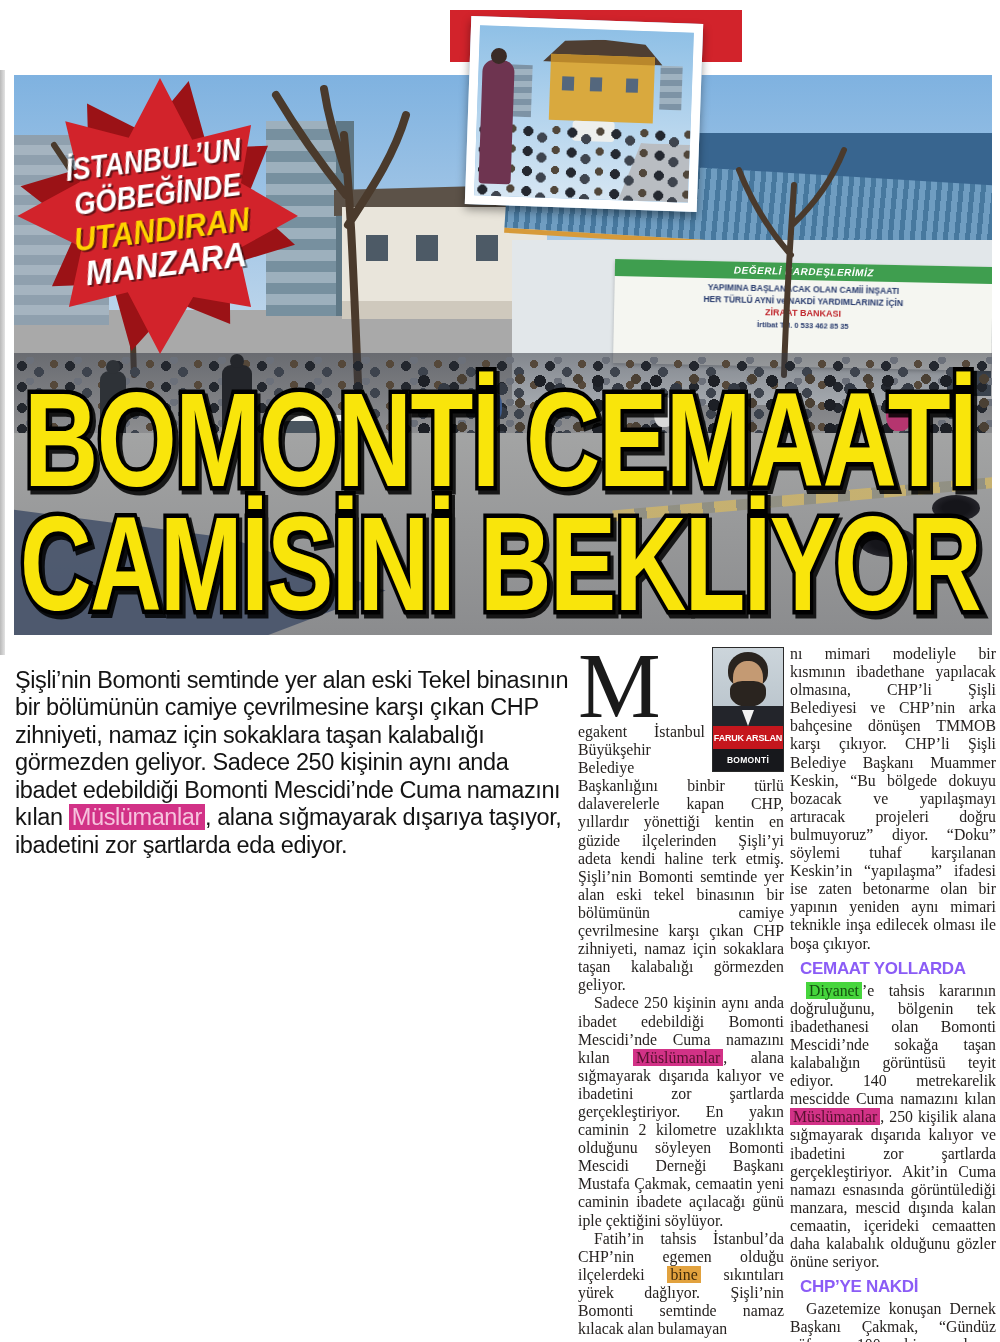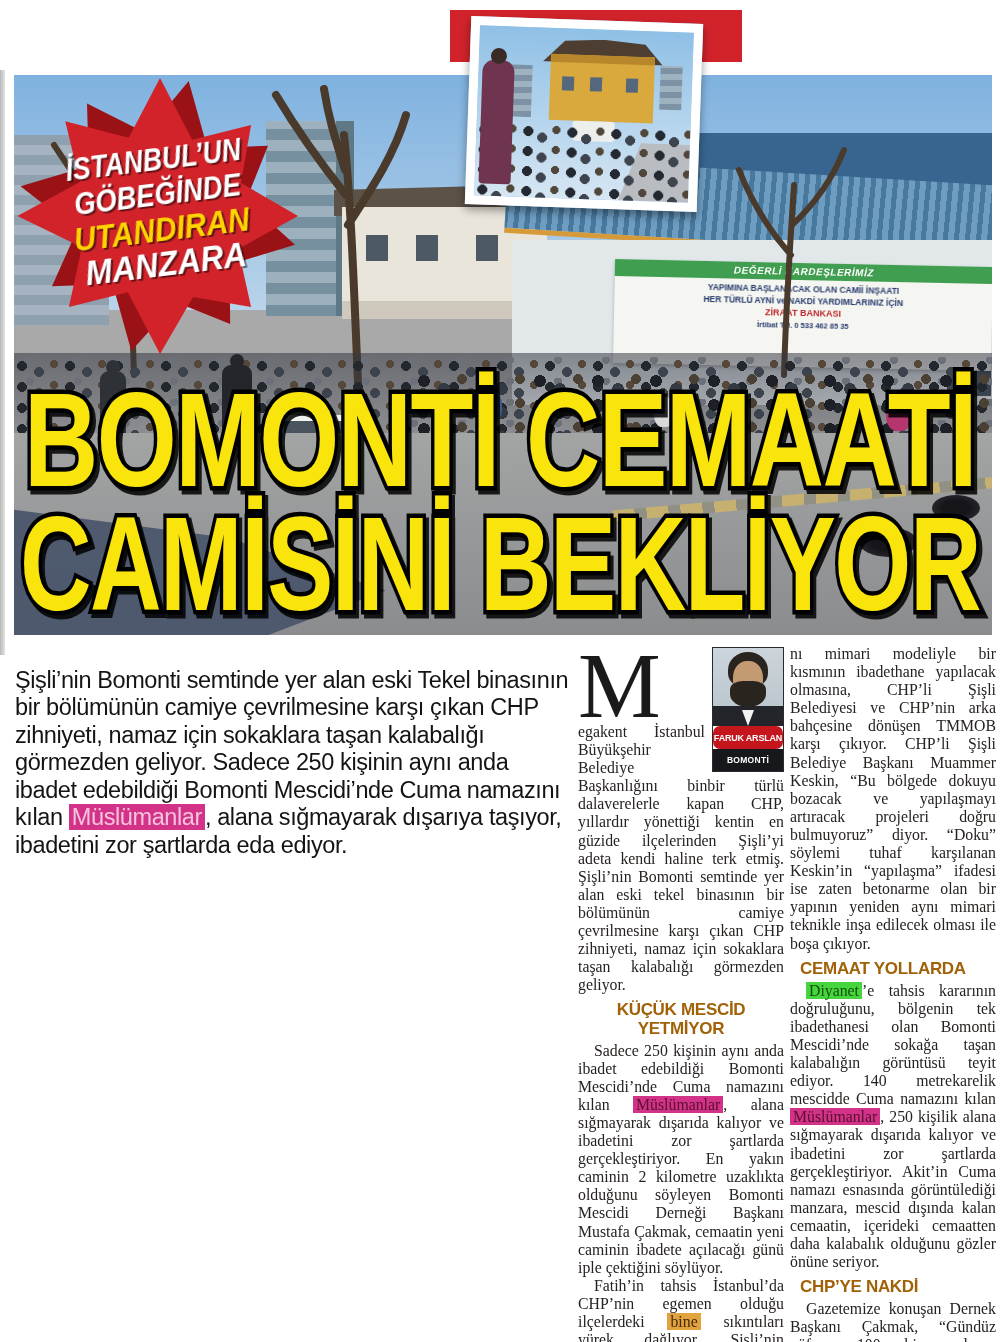--- a/index.html
+++ b/index.html
@@ -117,34 +117,34 @@
   .hl-orange{background:#e2a23e;color:#402a08;}
 
   
   .col{position:absolute;top:645px;width:206px;font-family:"Liberation Serif",serif;
        font-size:15.8px;line-height:18.1px;color:#262220;text-align:justify;}
   #col2{left:578px;}
   #col3{left:790px;}
   .col p{margin:0;}
   .col p.indent{text-indent:16px;}
   .subhead{font-family:"Liberation Sans",sans-serif;font-weight:bold;font-size:17px;
-       color:#a16207;margin:7px 0 4px 0;padding-left:10px;letter-spacing:-.3px;text-align:left;}
+       color:#8b5cf6;margin:7px 0 4px 0;padding-left:10px;letter-spacing:-.3px;text-align:left;}
   .dropcap{float:left;font-family:"Liberation Serif",serif;font-size:93px;line-height:74px;
        padding:4px 6px 0 0;color:#1a1a1a;}
   
   #byline-card{float:right;width:70px;margin:2px 0 4px 7px;border:1px solid #2a2a2a;
        font-family:"Liberation Sans",sans-serif;text-align:center;}
   #portrait{position:relative;height:78px;background:linear-gradient(#ccd5db,#b7c2ca);overflow:hidden;}
   .p-hair{position:absolute;top:4px;left:15px;width:40px;height:36px;background:#2a241f;border-radius:50% 50% 42% 42%;}
   .p-face{position:absolute;top:13px;left:20px;width:30px;height:36px;background:#c49a73;border-radius:46%;}
   .p-beard{position:absolute;top:33px;left:17px;width:36px;height:26px;background:#2a241f;border-radius:34% 34% 50% 50%;}
   .p-suit{position:absolute;bottom:0;left:0;right:0;height:20px;background:#23252b;}
   .p-shirt{position:absolute;bottom:0;left:29px;width:12px;height:16px;background:#f3f3f3;
        clip-path:polygon(0 0,100% 0,50% 100%);}
-  .byline-red{background:#c5161d;color:#fff;font-weight:bold;font-size:9px;padding:2.5px 0;letter-spacing:-.2px;border-radius:7px;}
+  .byline-red{background:#c5161d;color:#fff;font-weight:bold;font-size:9px;padding:2.5px 0;letter-spacing:-.2px;}
   .byline-black{background:#17181c;color:#fff;font-weight:bold;font-size:8.5px;padding:2px 0;letter-spacing:.3px;}
 </style>
 </head>
 <body>
 
 <div id="page">
 
   <div id="scan-edge"></div>
   <div id="top-red-bar"></div>
 
@@ -244,21 +244,20 @@
         <div class="p-beard"></div>
         <div class="p-suit"></div>
         <div class="p-shirt"></div>
       </div>
       <div class="byline-red">FARUK ARSLAN</div>
       <div class="byline-black">BOMONTİ</div>
     </div>
 
     <p><span class="dropcap">M</span><span>egakent İstanbul Büyükşehir Belediye Başkanlığını binbir türlü dalaverelerle kapan CHP, yıllardır yönettiği kentin en güzide ilçelerinden Şişli’yi adeta kendi haline terk etmiş. Şişli’nin Bomonti semtinde yer alan eski tekel binasının bir bölümünün camiye çevrilmesine karşı çıkan CHP zihniyeti, namaz için sokaklara taşan kalabalığı görmezden geliyor.</span></p>
 
-    <div class="subhead" style="text-align:center;padding-left:0;">KÜÇÜK MESCİD YETMİYOR</div>
 
     <p class="indent"><span>Sadece 250 kişinin aynı anda ibadet edebildiği Bomonti Mescidi’nde Cuma namazını kılan </span><span class="hl hl-pink">Müslümanlar</span><span>, alana sığmayarak dışarıda kalıyor ve ibadetini zor şartlarda gerçekleştiriyor. En yakın caminin 2 kilometre uzaklıkta olduğunu söyleyen Bomonti Mescidi Derneği Başkanı Mustafa Çakmak, cemaatin yeni caminin ibadete açılacağı günü iple çektiğini söylüyor.</span></p>
 
     <p class="indent"><span>Fatih’in tahsis İstanbul’da CHP’nin egemen olduğu ilçelerdeki </span><span class="hl hl-orange">bine</span><span> sıkıntıları yürek dağlıyor. Şişli’nin Bomonti semtinde namaz kılacak alan bulamayan </span></p>
 
   </div>
 
   <div class="col" id="col3">
     <p><span>nı mimari modeliyle bir kısmının ibadethane yapılacak olmasına, CHP’li Şişli Belediyesi ve CHP’nin arka bahçesine dönüşen TMMOB karşı çıkıyor. CHP’li Şişli Belediye Başkanı Muammer Keskin, “Bu bölgede dokuyu bozacak ve yapılaşmayı artıracak projeleri doğru bulmuyoruz” diyor. “Doku” söylemi tuhaf karşılanan Keskin’in “yapılaşma” ifadesi ise zaten betonarme olan bir yapının yeniden aynı mimari teknikle inşa edilecek olması ile boşa çıkıyor.</span></p>
 

